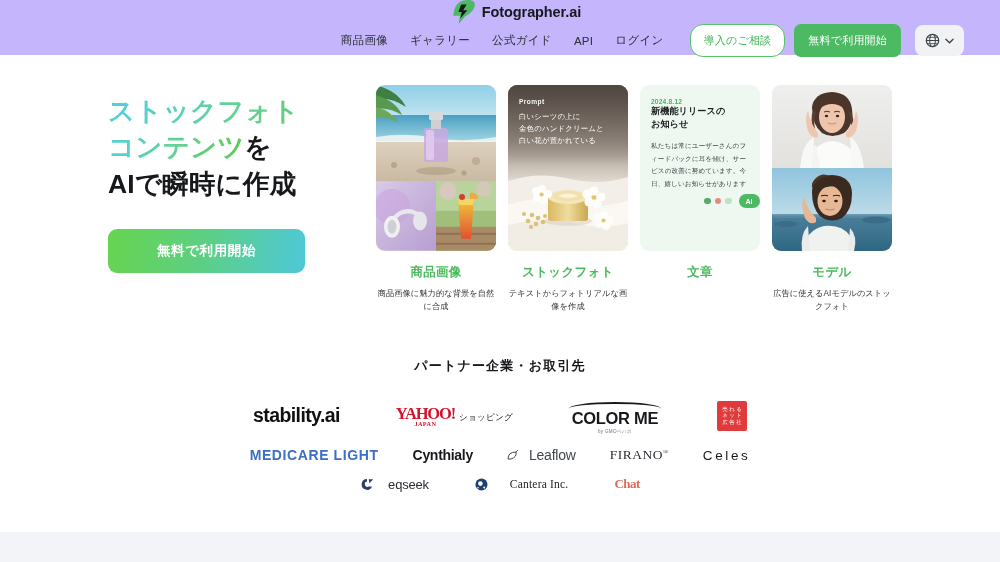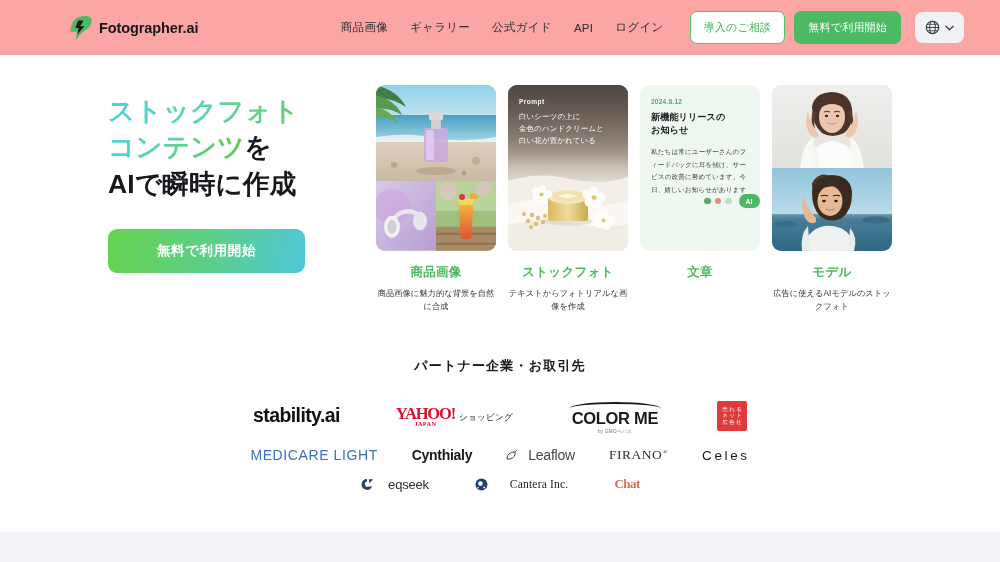--- a/index.html
+++ b/index.html
@@ -8,35 +8,35 @@
     width: 1000px; height: 562px;
     font-family: "Liberation Sans", "DejaVu Sans", sans-serif;
     background: #ffffff; color: #1a1a1a;
     overflow: hidden;
   }
   .page { position: relative; width: 1000px; height: 562px; background: #fff; }
 
   
   .header {
     height: 55px; display: flex; align-items: center;
-    padding: 0 36px 0 70px; background: #fca5a5;
+    padding: 0 36px 0 70px; background: #c4b5fd; flex-direction: column;
   }
   .brand { display: flex; align-items: center; gap: 7px; }
   .brand-mark { width: 22px; height: 24px; display: block; }
   .brand-name { font-size: 14.5px; font-weight: 700; letter-spacing: -0.1px; color: #17181a; }
 
   .nav { margin-left: auto; display: flex; align-items: center; gap: 0; }
   .nav-links { display: flex; align-items: center; gap: 22px; margin-right: 26px; }
   .nav-link {
     font-size: 11.5px; color: #2b2f33; text-decoration: none;
     letter-spacing: 0.3px; white-space: nowrap; cursor: pointer;
   }
   .btn-outline {
     font-size: 11px; color: #3cb553; background: #fff;
-    border: 1.3px solid #57c06b; border-radius: 7px;
+    border: 1.3px solid #57c06b; border-radius: 13px;
     padding: 8px 13px; cursor: pointer; white-space: nowrap;
     letter-spacing: 0.2px; font-family: inherit;
   }
   .btn-solid {
     font-size: 11px; color: #fff; background: #4cb963;
     border: none; border-radius: 7px; padding: 9px 14px;
     margin-left: 9px; cursor: pointer; white-space: nowrap;
     letter-spacing: 0.2px; font-family: inherit; font-weight: 500;
   }
   .lang {
@@ -97,21 +97,21 @@
   }
   .prompt-label { font-size: 6.6px; color: #ffffff; font-weight: 700; letter-spacing: .4px; opacity: .95; }
   .prompt-text { margin-top: 6px; font-size: 7.4px; line-height: 1.62; color: #fff; letter-spacing: .2px; }
 
   
   .note {
     width: 120px; height: 166px; border-radius: 9px;
     background: #eef8f0; padding: 13px 11px; position: relative;
   }
   .note-date { font-size: 6.6px; font-weight: 700; color: #46b35c; letter-spacing: .2px; }
-  .note-head { margin-top: 6px; font-size: 9.2px; font-weight: 700; line-height: 1.42; color: #1d2022; }
+  .note-head { font-size: 9.2px; font-weight: 700; line-height: 1.42; color: #1d2022; }
   .note-body { margin-top: 9px; font-size: 6.6px; line-height: 1.92; color: #3b4044; letter-spacing: .1px; }
   .note-row { display: flex; align-items: center; gap: 4px; margin-top: -1px; }
   .dot { width: 6.5px; height: 6.5px; border-radius: 50%; display: inline-block; }
   .ai-pill {
     width: 21px; height: 14px; border-radius: 8px; background: #4cb963;
     color: #fff; font-size: 7px; font-weight: 700;
     display: inline-flex; align-items: center; justify-content: center;
     margin-left: 3px;
   }
 
@@ -141,21 +141,21 @@
   .cm-roof { width: 92px; height: 9px; border-top: 2.2px solid #17191c; border-radius: 70% 70% 0 0 / 100% 100% 0 0; margin: 0 auto; }
   .cm-name { font-size: 16.5px; font-weight: 700; color: #17191c; letter-spacing: -0.3px; margin-top: -2px; }
   .cm-sub { font-size: 4.6px; color: #6b7075; letter-spacing: .3px; margin-top: 1px; }
   .lg-urenet {
     width: 30px; height: 30px; background: #e03a3a; border-radius: 2px;
     display: grid; grid-template-columns: repeat(3, 1fr); gap: 1px;
     padding: 5px; align-content: center;
   }
   .lg-urenet span { color: #fff; font-size: 5.4px; line-height: 1; text-align: center; }
 
-  .lg-medicare { font-size: 14px; font-weight: 400; color: #3b6fc4; letter-spacing: 0.6px; }
+  .lg-medicare { font-size: 14px; font-weight: 700; color: #3b6fc4; letter-spacing: 0.6px; }
   .lg-cynthialy { font-size: 14px; font-weight: 700; color: #16181b; letter-spacing: -0.3px; }
   .lg-leaflow { display: flex; align-items: center; gap: 10px; }
   .leaf-mark { width: 12px; height: 11px; display: block; }
   .leaf-name { font-size: 14px; color: #42474c; letter-spacing: -0.2px; }
   .lg-firano { font-size: 13.5px; color: #2c3034; letter-spacing: 0.5px; font-family: "Liberation Serif", serif; }
   .lg-firano sup { font-size: 7px; }
   .lg-celes { font-size: 13.5px; color: #16181b; letter-spacing: 2.6px; }
 
   .lg-eqseek { display: flex; align-items: center; gap: 14px; }
   .eq-mark { width: 14px; height: 13px; display: block; }

